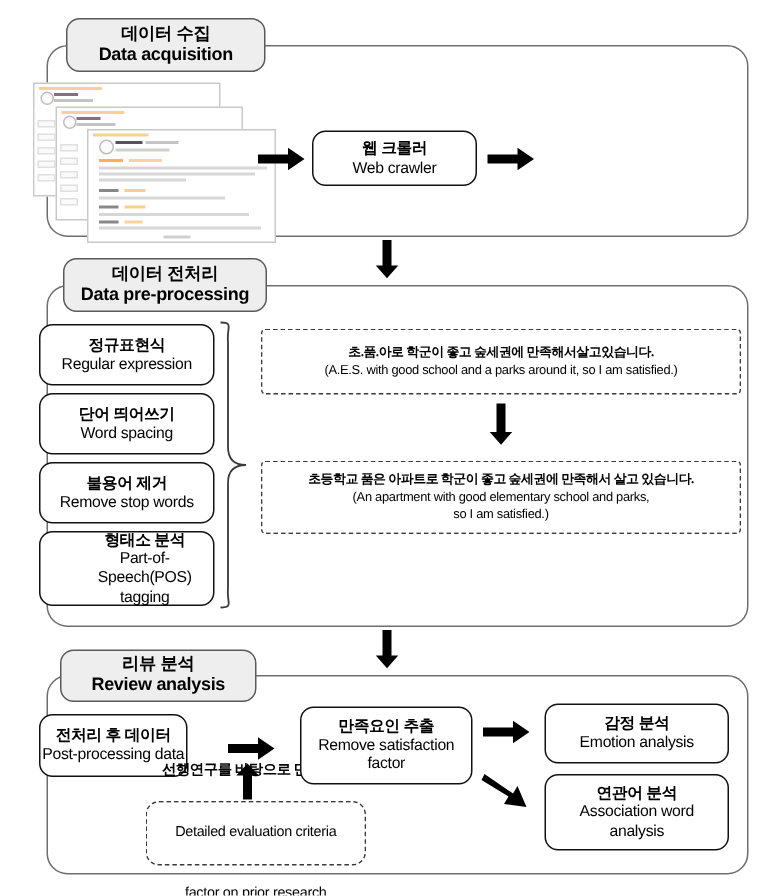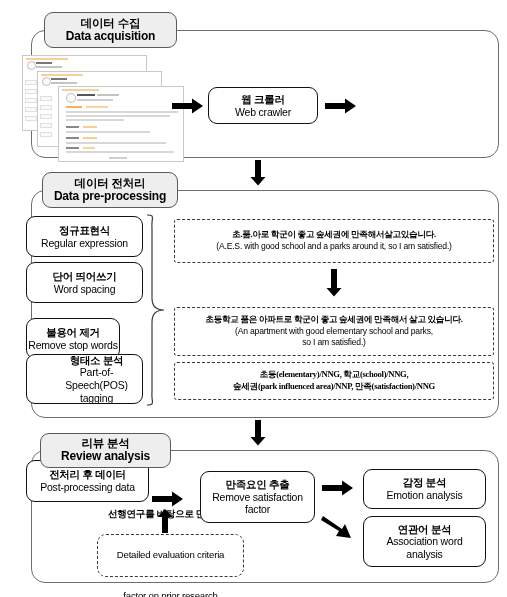--- a/index.html
+++ b/index.html
@@ -213,21 +213,21 @@
   <div class="node" style="left:26px;top:216px;width:117px;height:41px;">
     <span class="ko">정규표현식</span>
     <span class="en">Regular expression</span>
   </div>
 
   <div class="node" style="left:26px;top:262px;width:117px;height:41px;">
     <span class="ko">단어 띄어쓰기</span>
     <span class="en">Word spacing</span>
   </div>
 
-  <div class="node" style="left:26px;top:318px;width:94px;height:41px;">
+  <div class="node" style="left:26px;top:308px;width:117px;height:41px;">
     <span class="ko">불용어 제거</span>
     <span class="en">Remove stop words</span>
   </div>
 
   <div class="node" style="left:26px;top:354px;width:117px;height:50px;padding-left:24px;">
     <span class="ko">형태소 분석</span>
     <span class="en">Part-of-Speech(POS)</span>
     <span class="en">tagging</span>
   </div>
 
@@ -247,39 +247,35 @@
       <path d="M5 0 H11 V19 H15.5 L8 27.5 L0.5 19 H5 Z" fill="#000"></path>
     </svg>
   </div>
 
   <div class="dashed" style="left:174px;top:307px;width:320px;height:49px;">
     <span class="ko">초등학교 품은 아파트로 학군이 좋고 숲세권에 만족해서 살고 있습니다.</span>
     <span class="en">(An apartment with good elementary school and parks,</span>
     <span class="en">so I am satisfied.)</span>
   </div>
 
-  <div class="dashed" style="left:174px;top:362px;width:320px;height:38px;">
-    <span class="ko">초등(elementary)/NNG, 학교(school)/NNG,</span>
-    <span class="ko">숲세권(park influenced area)/NNP, 만족(satisfaction)/NNG</span>
-  </div>
 
   <div class="arrow" style="left:250px;top:420px;">
     <svg width="16" height="26" viewBox="0 0 16 26">
       <path d="M5 0 H11 V17 H15.5 L8 25.5 L0.5 17 H5 Z" fill="#000"></path>
     </svg>
   </div>
 
   <div class="section" style="left:31px;top:450px;width:468px;height:133px;"></div>
 
   <div class="sec-label" style="left:40px;top:433px;width:131px;height:35px;">
     <span class="ko">리뷰 분석</span>
     <span class="en">Review analysis</span>
   </div>
 
-  <div class="node" style="left:26px;top:460px;width:123px;height:42px;">
+  <div class="node" style="left:26px;top:476px;width:99px;height:42px;">
     <span class="ko">전처리 후 데이터</span>
     <span class="en">Post-processing data</span>
   </div>
 
   <div class="arrow" style="left:152px;top:491px;">
     <svg width="32" height="16" viewBox="0 0 32 16">
       <path d="M0 5 H20 V0.5 L31 8 L20 15.5 V11 H0 Z" fill="#000"></path>
     </svg>
   </div>
 

